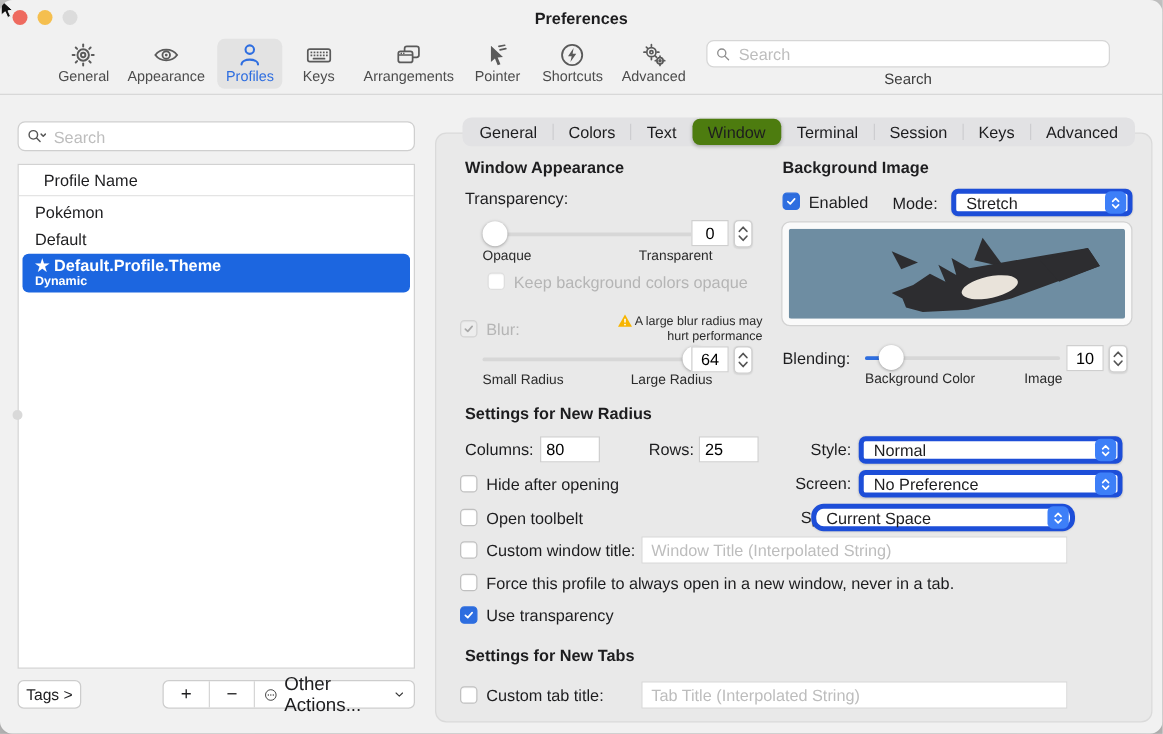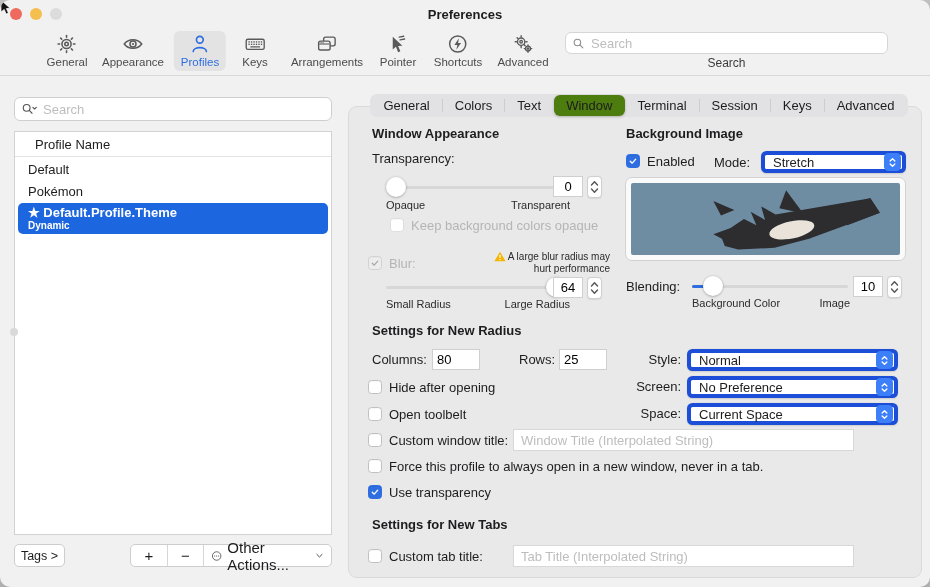--- a/index.html
+++ b/index.html
@@ -221,22 +221,22 @@
     <svg width="17" height="14" viewBox="0 0 30 24">
       <circle cx="10" cy="10" r="6" fill="none" stroke="#555" stroke-width="2"></circle>
       <line x1="14.6" y1="14.6" x2="19.5" y2="19.5" stroke="#555" stroke-width="2" stroke-linecap="round"></line>
       <path d="M21,9 l3,3 3,-3" fill="none" stroke="#555" stroke-width="2" stroke-linecap="round" stroke-linejoin="round"></path>
     </svg>
     <input placeholder="Search" style="">
   </div>
 
   <div id="plist">
     <div id="plist-header">Profile Name</div>
+    <div class="prow">Pokémon</div>
     <div class="prow">Default</div>
-    <div class="prow">Pokémon</div>
     <div class="prow-sel">
       <div class="nm"><span>★</span>
         <span>Default.Profile.Theme</span></div>
       <div class="tag">Dynamic</div>
     </div>
   </div>
   <div id="edge-dot"></div>
 
   <div id="tags-btn" class="btn">Tags &gt;</div>
   <div id="seg-actions">
@@ -387,21 +387,21 @@
           <path d="M4,6.2 L7,3.2 L10,6.2 M4,9.8 L7,12.8 L10,9.8" fill="none" stroke="#fff" stroke-width="1.7" stroke-linecap="round" stroke-linejoin="round"></path>
         </svg>
     </span>
   </div>
 
   <div class="cbrow" style="left:368px;top:406px;">
     <span class="cb"></span>
     <span class="cblab">Open toolbelt</span>
   </div>
   <div class="lab" style="left:601px;top:406px;width:80px;text-align:right;">Space:</div>
-  <div class="popup" style="left:687px;top:403px;width:211px;">
+  <div class="popup" style="left:649px;top:403px;width:211px;border-radius:10px;">
     <span class="pv">Current Space</span>
     <span class="cap">
       <svg width="11" height="13" viewBox="0 0 14 16">
           <path d="M4,6.2 L7,3.2 L10,6.2 M4,9.8 L7,12.8 L10,9.8" fill="none" stroke="#fff" stroke-width="1.7" stroke-linecap="round" stroke-linejoin="round"></path>
         </svg>
     </span>
   </div>
 
   <div class="cbrow" style="left:368px;top:432px;">
     <span class="cb"></span>

